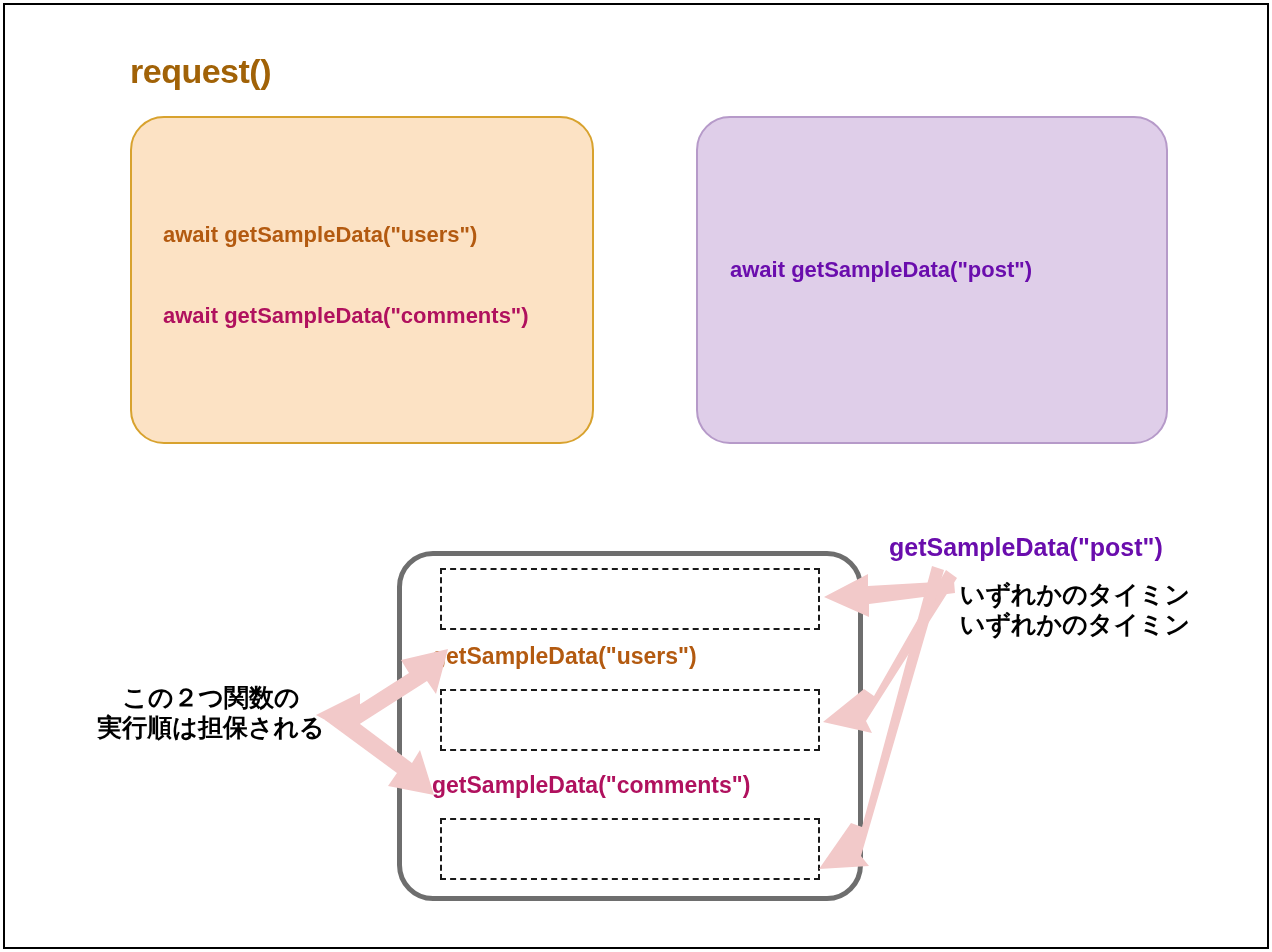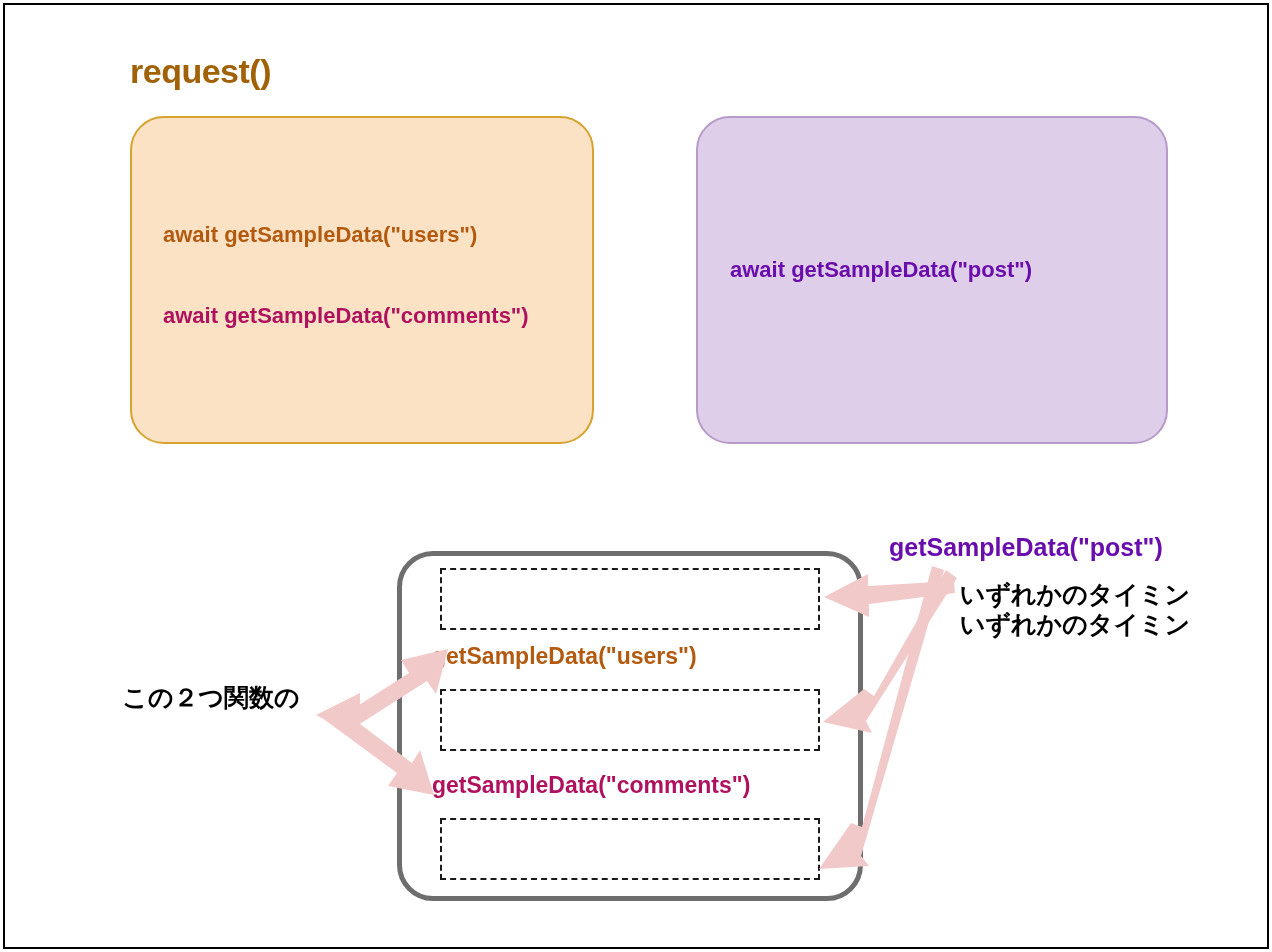--- a/index.html
+++ b/index.html
@@ -157,20 +157,21 @@
   <div class="log-label" style="left:432px; top:643px; color:#B35A10;">getSampleData("users")</div>
 
   <div class="slot" style="left:440px; top:689px; width:380px; height:62px;"></div>
 
   <div class="log-label" style="left:432px; top:772px; color:#B0115E;">getSampleData("comments")</div>
 
   <div class="slot" style="left:440px; top:818px; width:380px; height:62px;"></div>
 
   <div class="note" style="left:66px; top:683px; width:290px; text-align:center;">
     <div>この２つ関数の</div>
+    <div>実行順は担保される</div>
   </div>
 
   <div class="note-title" style="left:889px; top:533px; color:#6A0DAD;">getSampleData("post")</div>
 
   <div class="note" style="left:930px; top:580px; width:290px; text-align:center;">
     <div>いずれかのタイミン</div>
     <div>いずれかのタイミン</div>
   </div>
 
   <svg id="arrow-layer" viewBox="0 0 1272 952">

